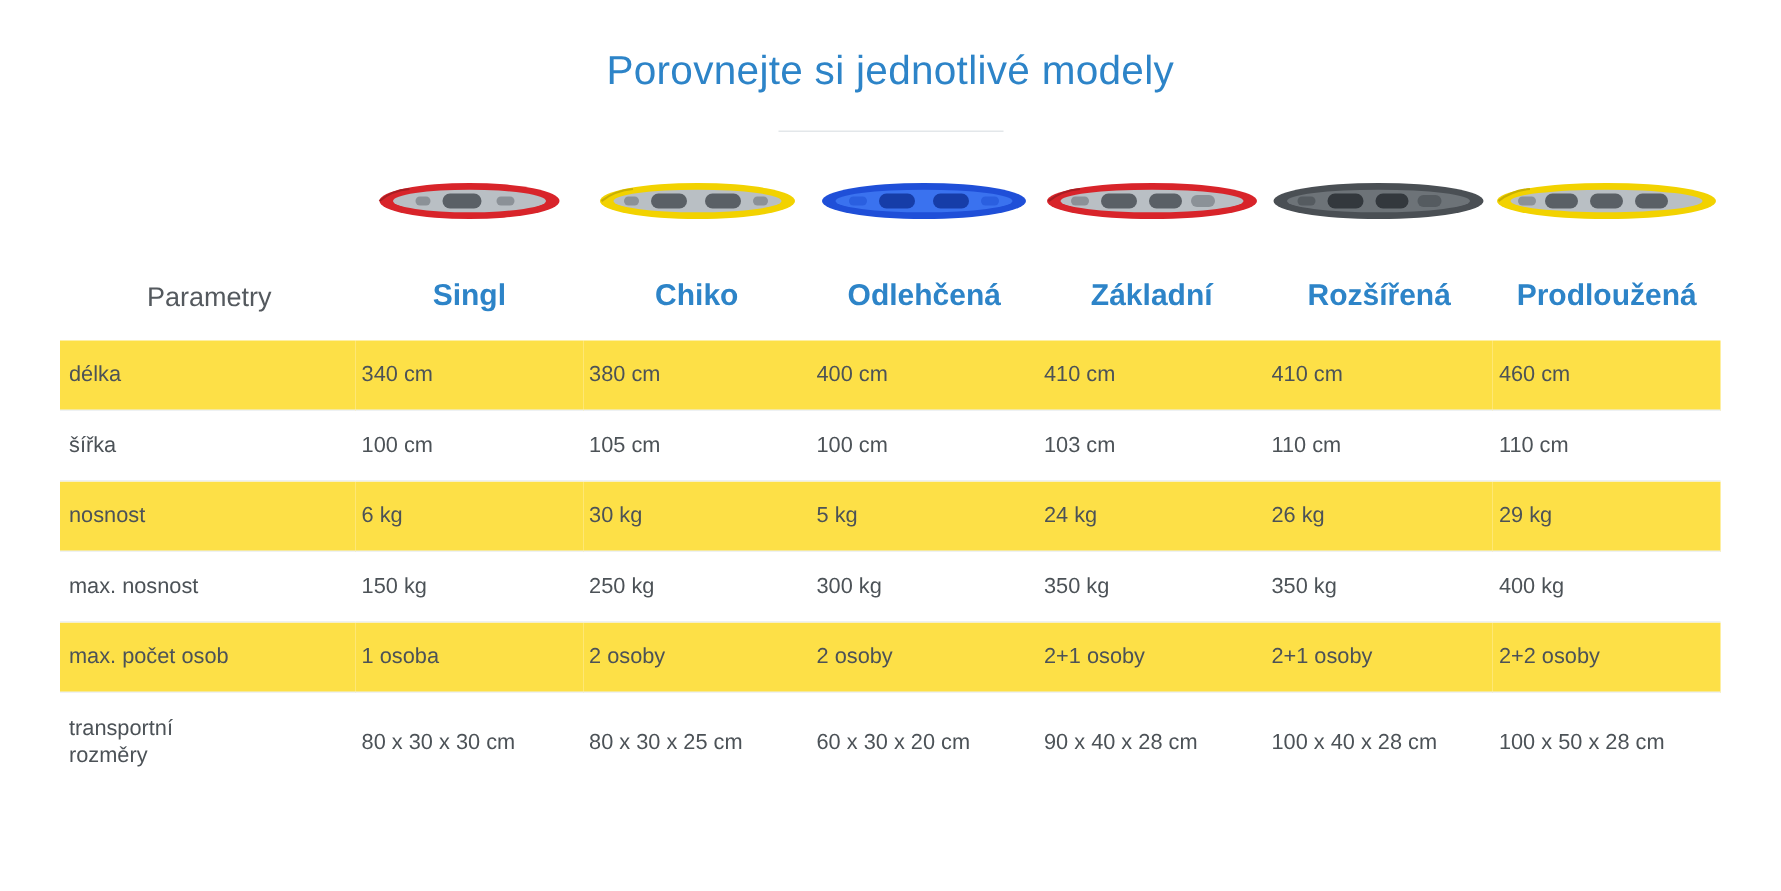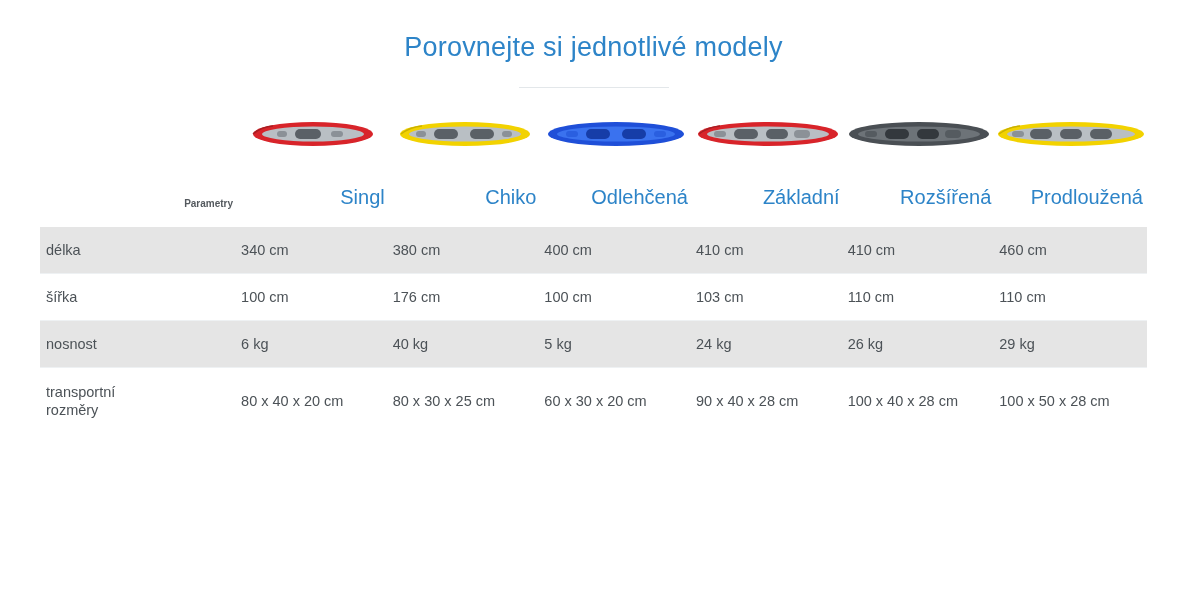--- a/index.html
+++ b/index.html
@@ -57,47 +57,47 @@
     align-items: center;
     justify-content: center;
     height: 60px;
   }
 
   .header-row td {
     padding: 16px 4px 18px 4px;
     vertical-align: bottom;
   }
   .header-row .param-label {
-    font-size: 10px;
+    font-size: 18px;
     color: #54595e;
-    text-align: right;
+    text-align: center;
     padding-left: 6px;
-    font-weight: bold;
+    font-weight: normal;
   }
   .header-row .model-name {
     font-size: 20px;
     color: #2d84c8;
-    text-align: right;
-    font-weight: normal;
+    text-align: center;
+    font-weight: bold;
   }
 
   tbody tr td {
     font-size: 14.5px;
     color: #4c5257;
     text-align: left;
     padding: 15px 4px;
     border-bottom: 1px solid #eef1f3;
   }
   tbody tr td.rowlabel {
     text-align: left;
     padding-left: 6px;
     color: #4c5257;
   }
   tbody tr.alt td {
-    background: #e5e5e5;
+    background: #fde047;
   }
   tbody tr.last td {
     border-bottom: none;
   }
   .twoline {
     line-height: 1.25;
     display: block;
   }
 
   
@@ -225,45 +225,63 @@
         <td>380 cm</td>
         <td>400 cm</td>
         <td>410 cm</td>
         <td>410 cm</td>
         <td>460 cm</td>
       </tr>
 
       <tr>
         <td class="rowlabel">šířka</td>
         <td>100 cm</td>
-        <td>176 cm</td>
+        <td>105 cm</td>
         <td>100 cm</td>
         <td>103 cm</td>
         <td>110 cm</td>
         <td>110 cm</td>
       </tr>
 
       <tr class="alt">
         <td class="rowlabel">nosnost</td>
         <td>6 kg</td>
-        <td>40 kg</td>
+        <td>30 kg</td>
         <td>5 kg</td>
         <td>24 kg</td>
         <td>26 kg</td>
         <td>29 kg</td>
       </tr>
 
-
+      <tr>
+        <td class="rowlabel">max. nosnost</td>
+        <td>150 kg</td>
+        <td>250 kg</td>
+        <td>300 kg</td>
+        <td>350 kg</td>
+        <td>350 kg</td>
+        <td>400 kg</td>
+      </tr>
+
+      <tr class="alt">
+        <td class="rowlabel">max. počet osob</td>
+        <td>1 osoba</td>
+        <td>2 osoby</td>
+        <td>2 osoby</td>
+        <td>2+1 osoby</td>
+        <td>2+1 osoby</td>
+        <td>2+2 osoby</td>
+      </tr>
 
       <tr class="last">
         <td class="rowlabel">
           <span class="twoline">transportní</span>
           <span class="twoline">rozměry</span>
         </td>
-        <td>80 x 40 x 20 cm</td>
+        <td>80 x 30 x 30 cm</td>
         <td>80 x 30 x 25 cm</td>
         <td>60 x 30 x 20 cm</td>
         <td>90 x 40 x 28 cm</td>
         <td>100 x 40 x 28 cm</td>
         <td>100 x 50 x 28 cm</td>
       </tr>
 
     </tbody>
   </table>
 </div>

